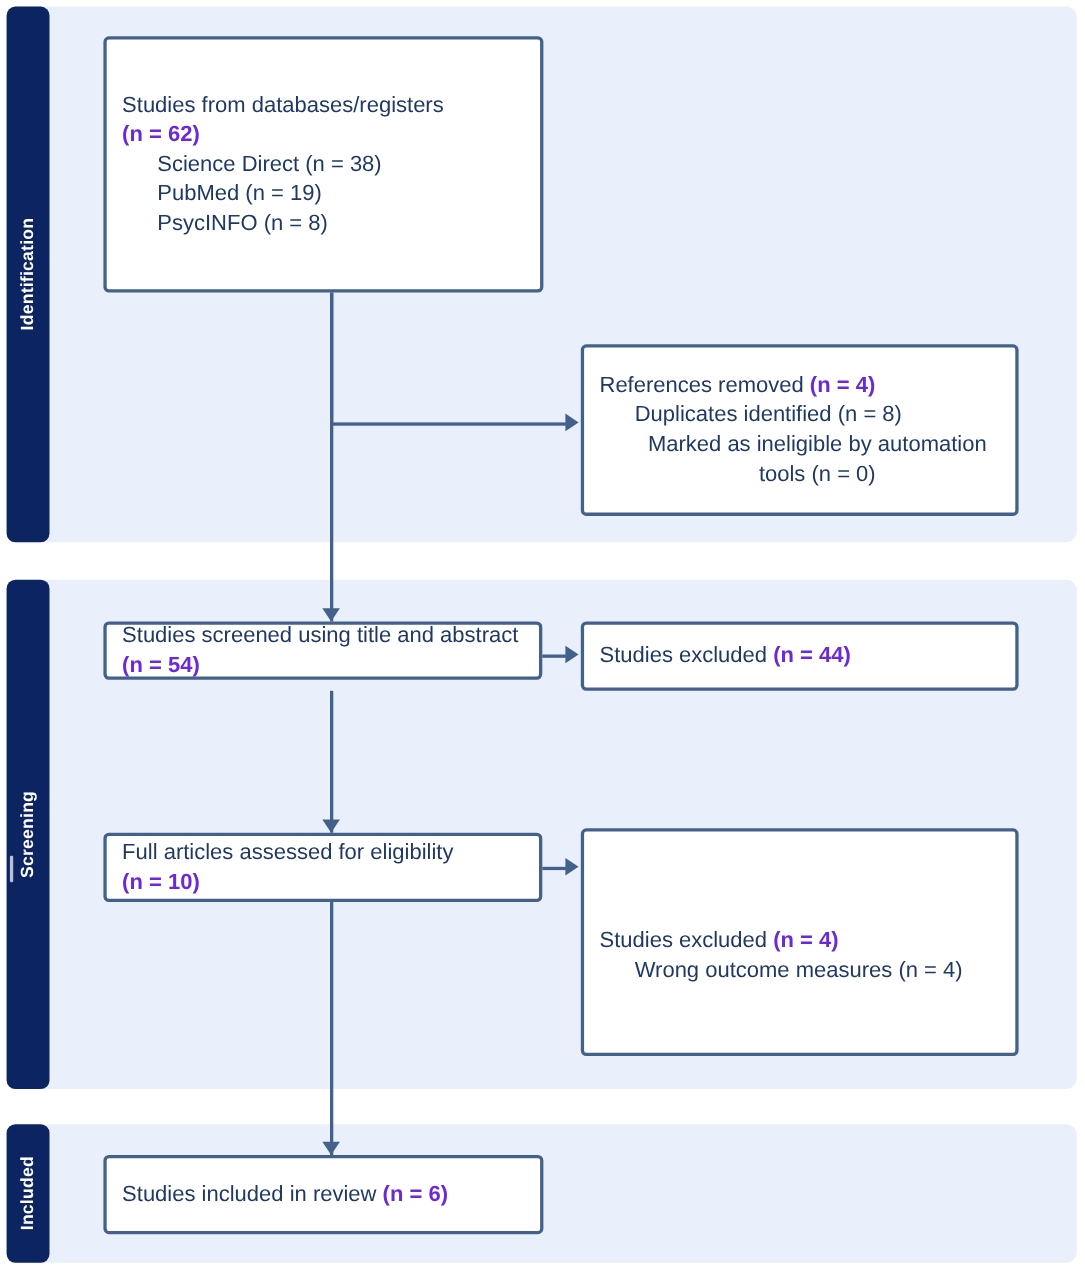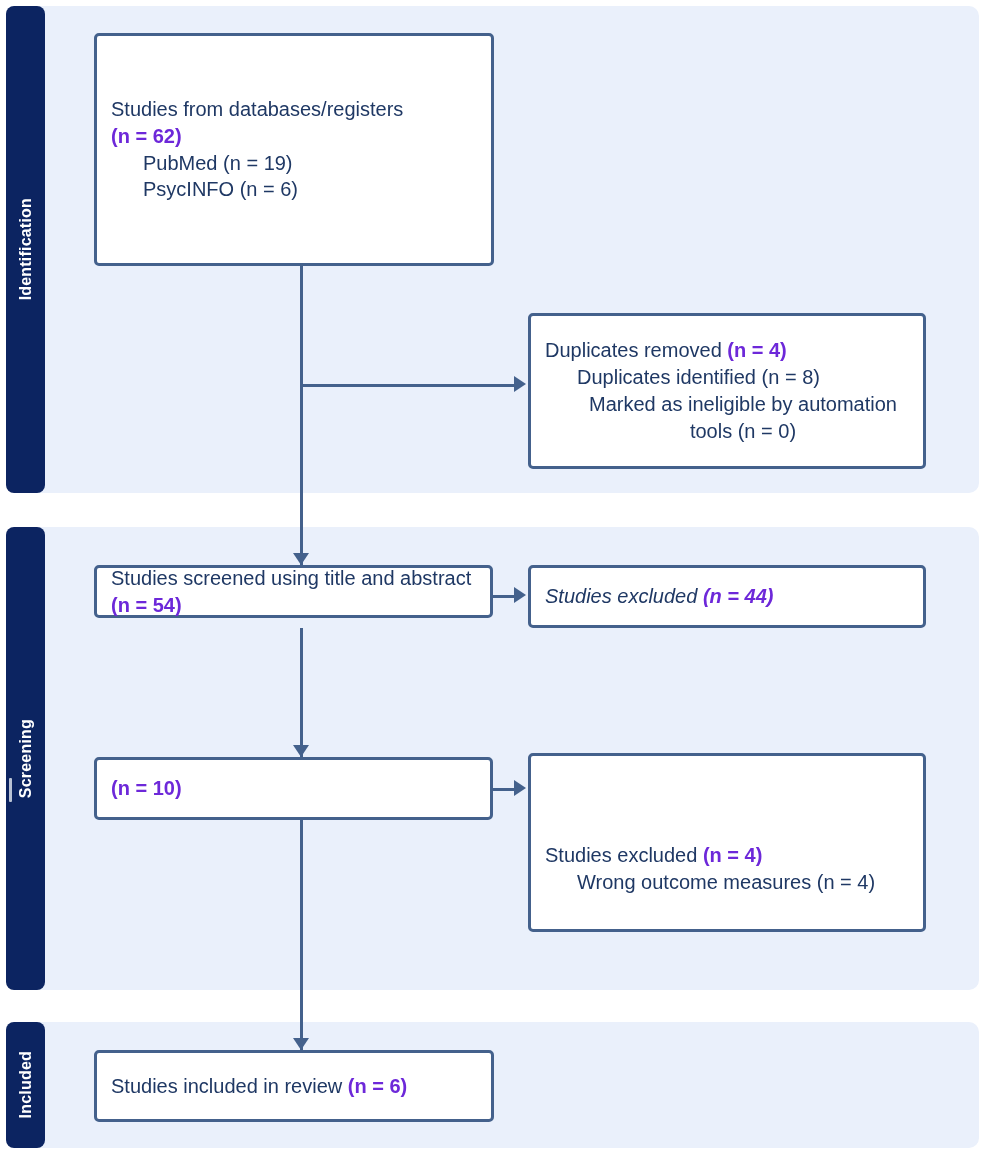--- a/index.html
+++ b/index.html
@@ -91,23 +91,23 @@
   .box-line.wrap    { white-space: normal; text-align: center; }
   .accent {
     color: #6d28d9;
     font-weight: bold;
   }
 
   
   .box-databases      { left: 94px;  top: 33px;   width: 400px; height: 233px; }
   .box-refs-removed   { left: 528px; top: 313px;  width: 398px; height: 156px; }
   .box-screened       { left: 94px;  top: 565px;  width: 399px; height: 53px;  }
-  .box-excluded-1     { left: 528px; top: 565px;  width: 398px; height: 63px; font-style: italic;  }
+  .box-excluded-1     { left: 528px; top: 565px;  width: 398px; height: 63px;  }
   .box-fulltext       { left: 94px;  top: 757px;  width: 399px; height: 63px;  }
-  .box-excluded-2     { left: 528px; top: 753px;  width: 398px; height: 179px; }
+  .box-excluded-2     { left: 528px; top: 753px;  width: 398px; height: 207px; }
   .box-included       { left: 94px;  top: 1050px; width: 400px; height: 72px;  }
 
   .box-excluded-2 .inner-block {
     margin-top: 80px;
   }
 
   
   .conn {
     position: absolute;
     background: #44618c;
@@ -191,46 +191,48 @@
 
   <div class="conn conn-h branch-3-h"></div>
   <div class="arrowhead arrow-right branch-3-a"></div>
 
   <div class="conn conn-v trunk-3"></div>
   <div class="arrowhead arrow-down trunk-3-a"></div>
 
   <div class="box box-databases">
     <div class="box-line">Studies from databases/registers</div>
     <div class="box-line accent">(n = 62)</div>
+    <div class="box-line indent">Science Direct (n = 38)</div>
     <div class="box-line indent">PubMed (n = 19)</div>
-    <div class="box-line indent">PsycINFO (n = 6)</div>
+    <div class="box-line indent">PsycINFO (n = 8)</div>
   </div>
 
   <div class="box box-refs-removed">
     <div class="box-line">
-      <span>Duplicates removed</span>
+      <span>References removed</span>
       <span class="accent">(n = 4)</span>
     </div>
     <div class="box-line indent">Duplicates identified (n = 8)</div>
     <div class="box-line indent wrap">Marked as ineligible by automation tools (n = 0)</div>
   </div>
 
   <div class="box box-screened">
     <div class="box-line">Studies screened using title and abstract</div>
     <div class="box-line accent">(n = 54)</div>
   </div>
 
   <div class="box box-excluded-1">
     <div class="box-line">
       <span>Studies excluded</span>
       <span class="accent">(n = 44)</span>
     </div>
   </div>
 
   <div class="box box-fulltext">
+    <div class="box-line">Full articles assessed for eligibility</div>
     <div class="box-line accent">(n = 10)</div>
   </div>
 
   <div class="box box-excluded-2 align-upperish">
     <div class="inner-block">
       <div class="box-line">
         <span>Studies excluded</span>
         <span class="accent">(n = 4)</span>
       </div>
       <div class="box-line indent">Wrong outcome measures (n = 4)</div>

